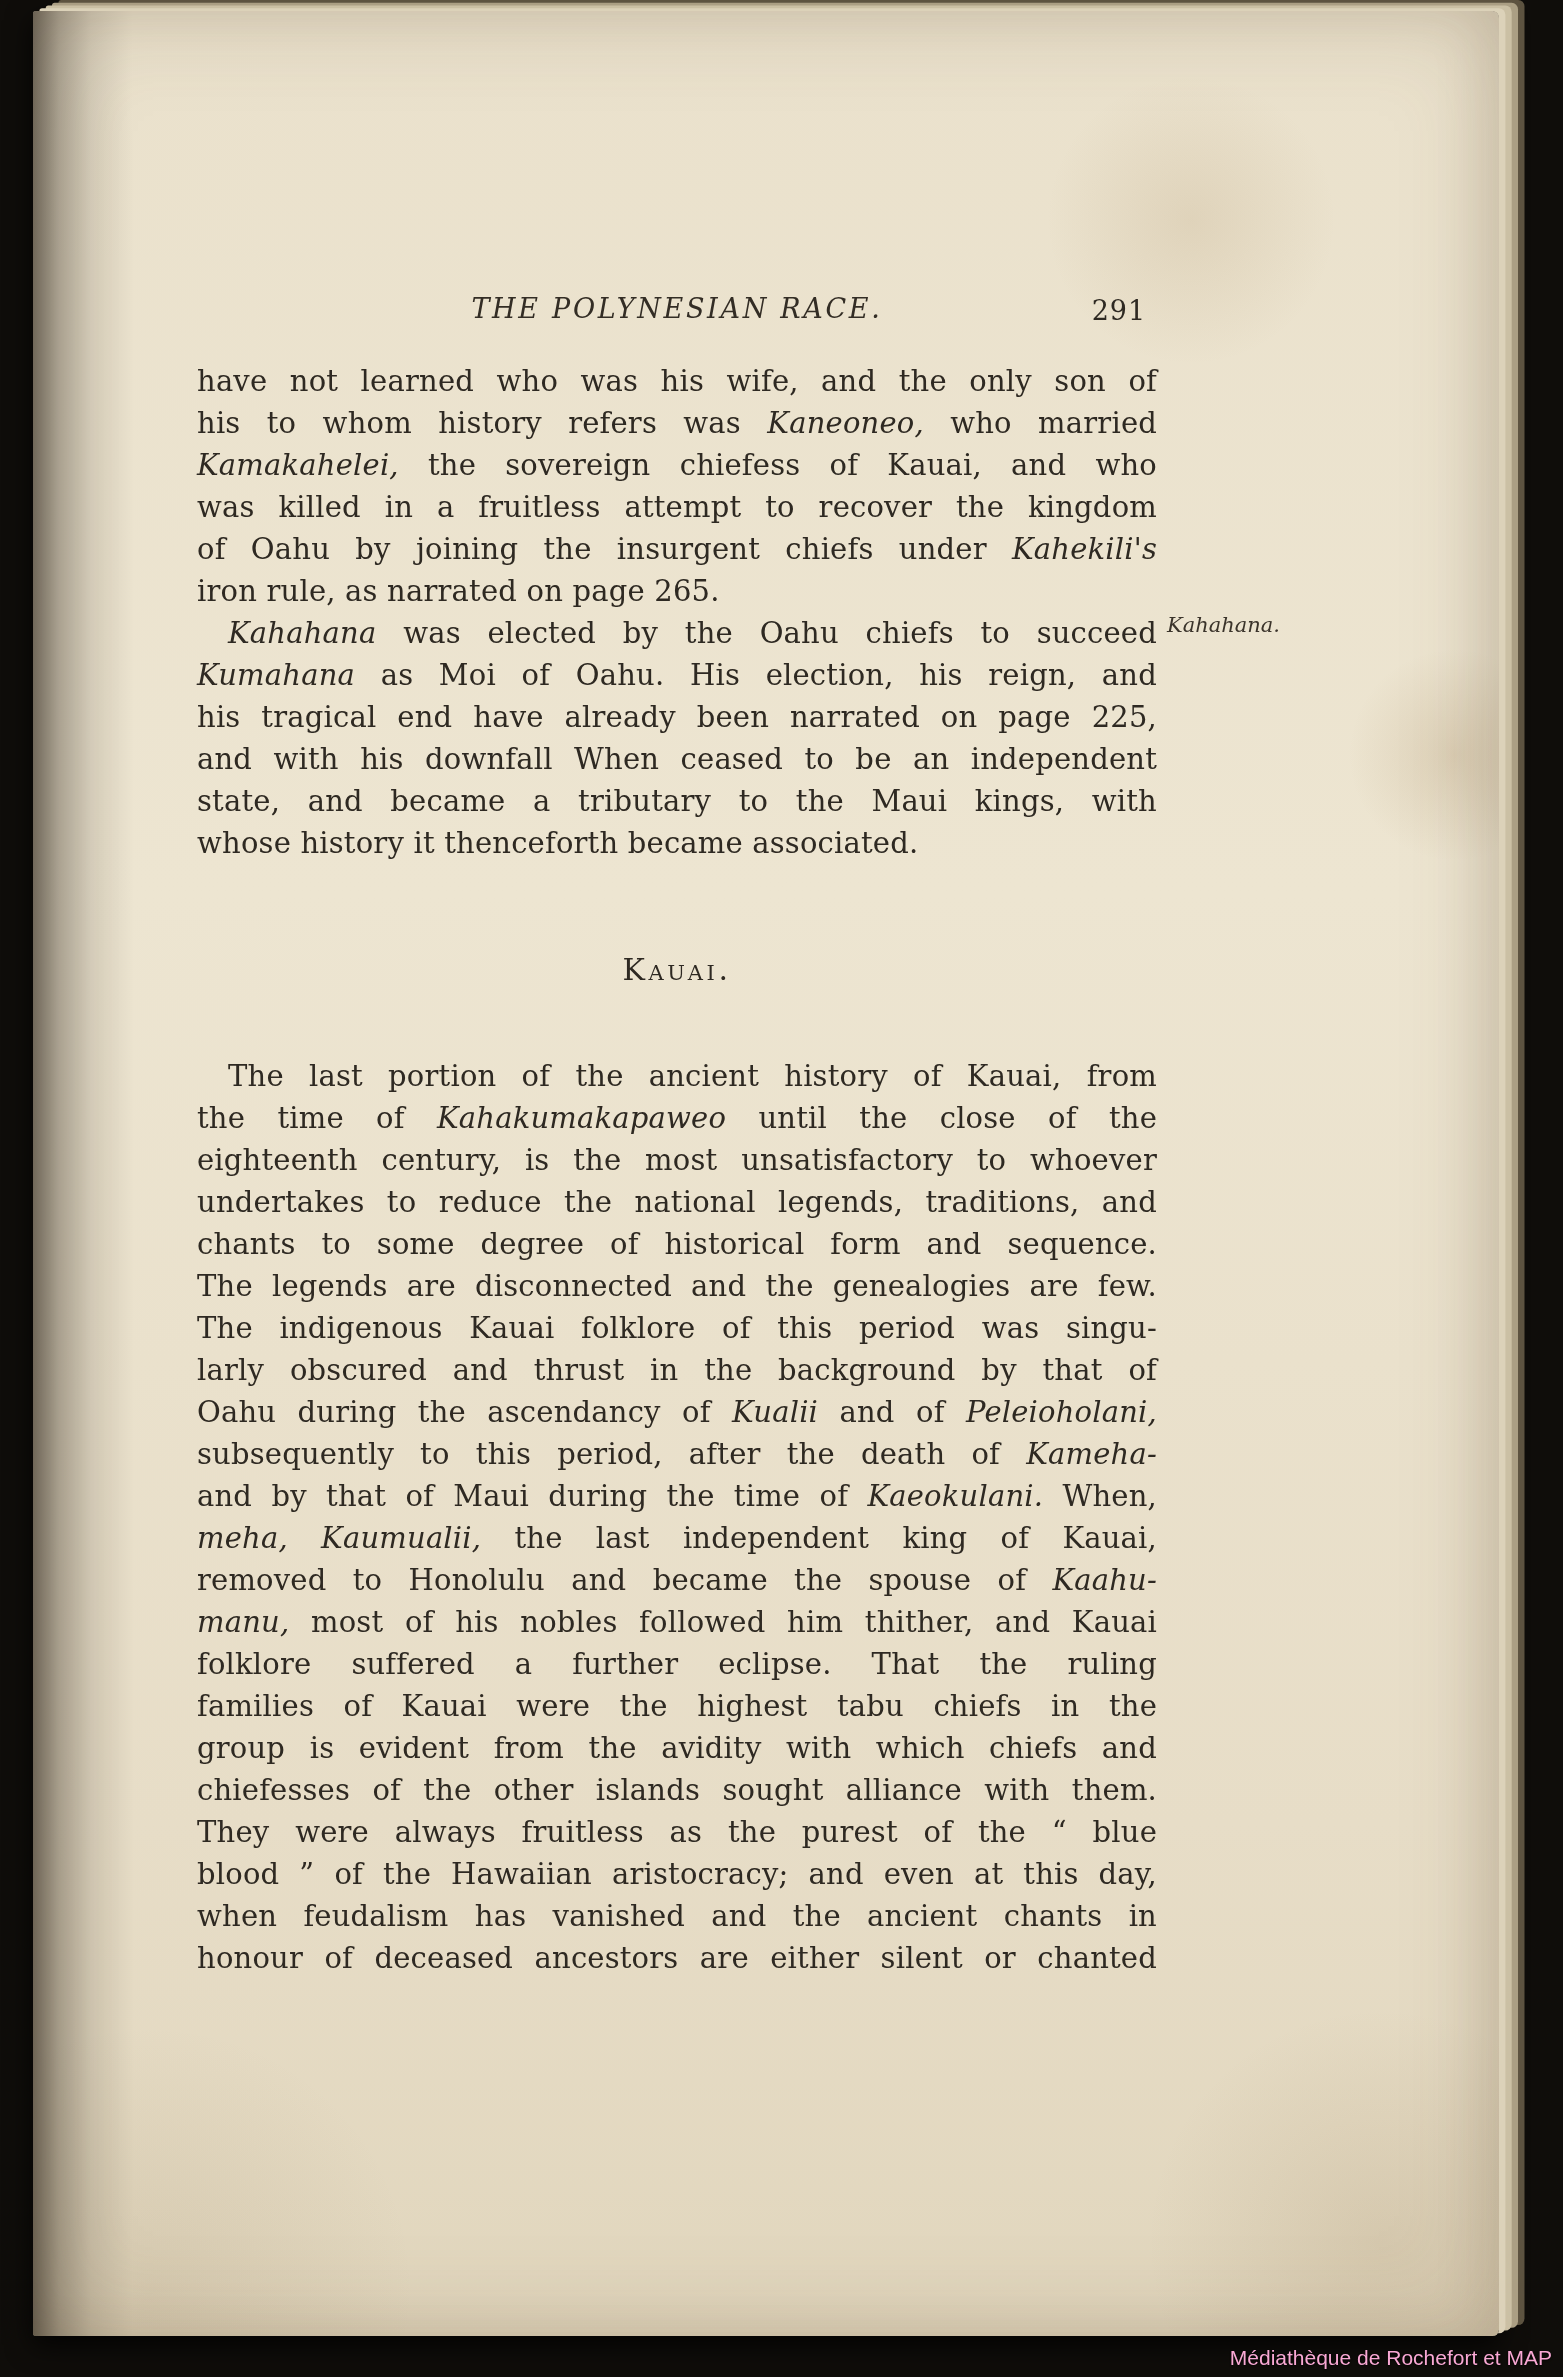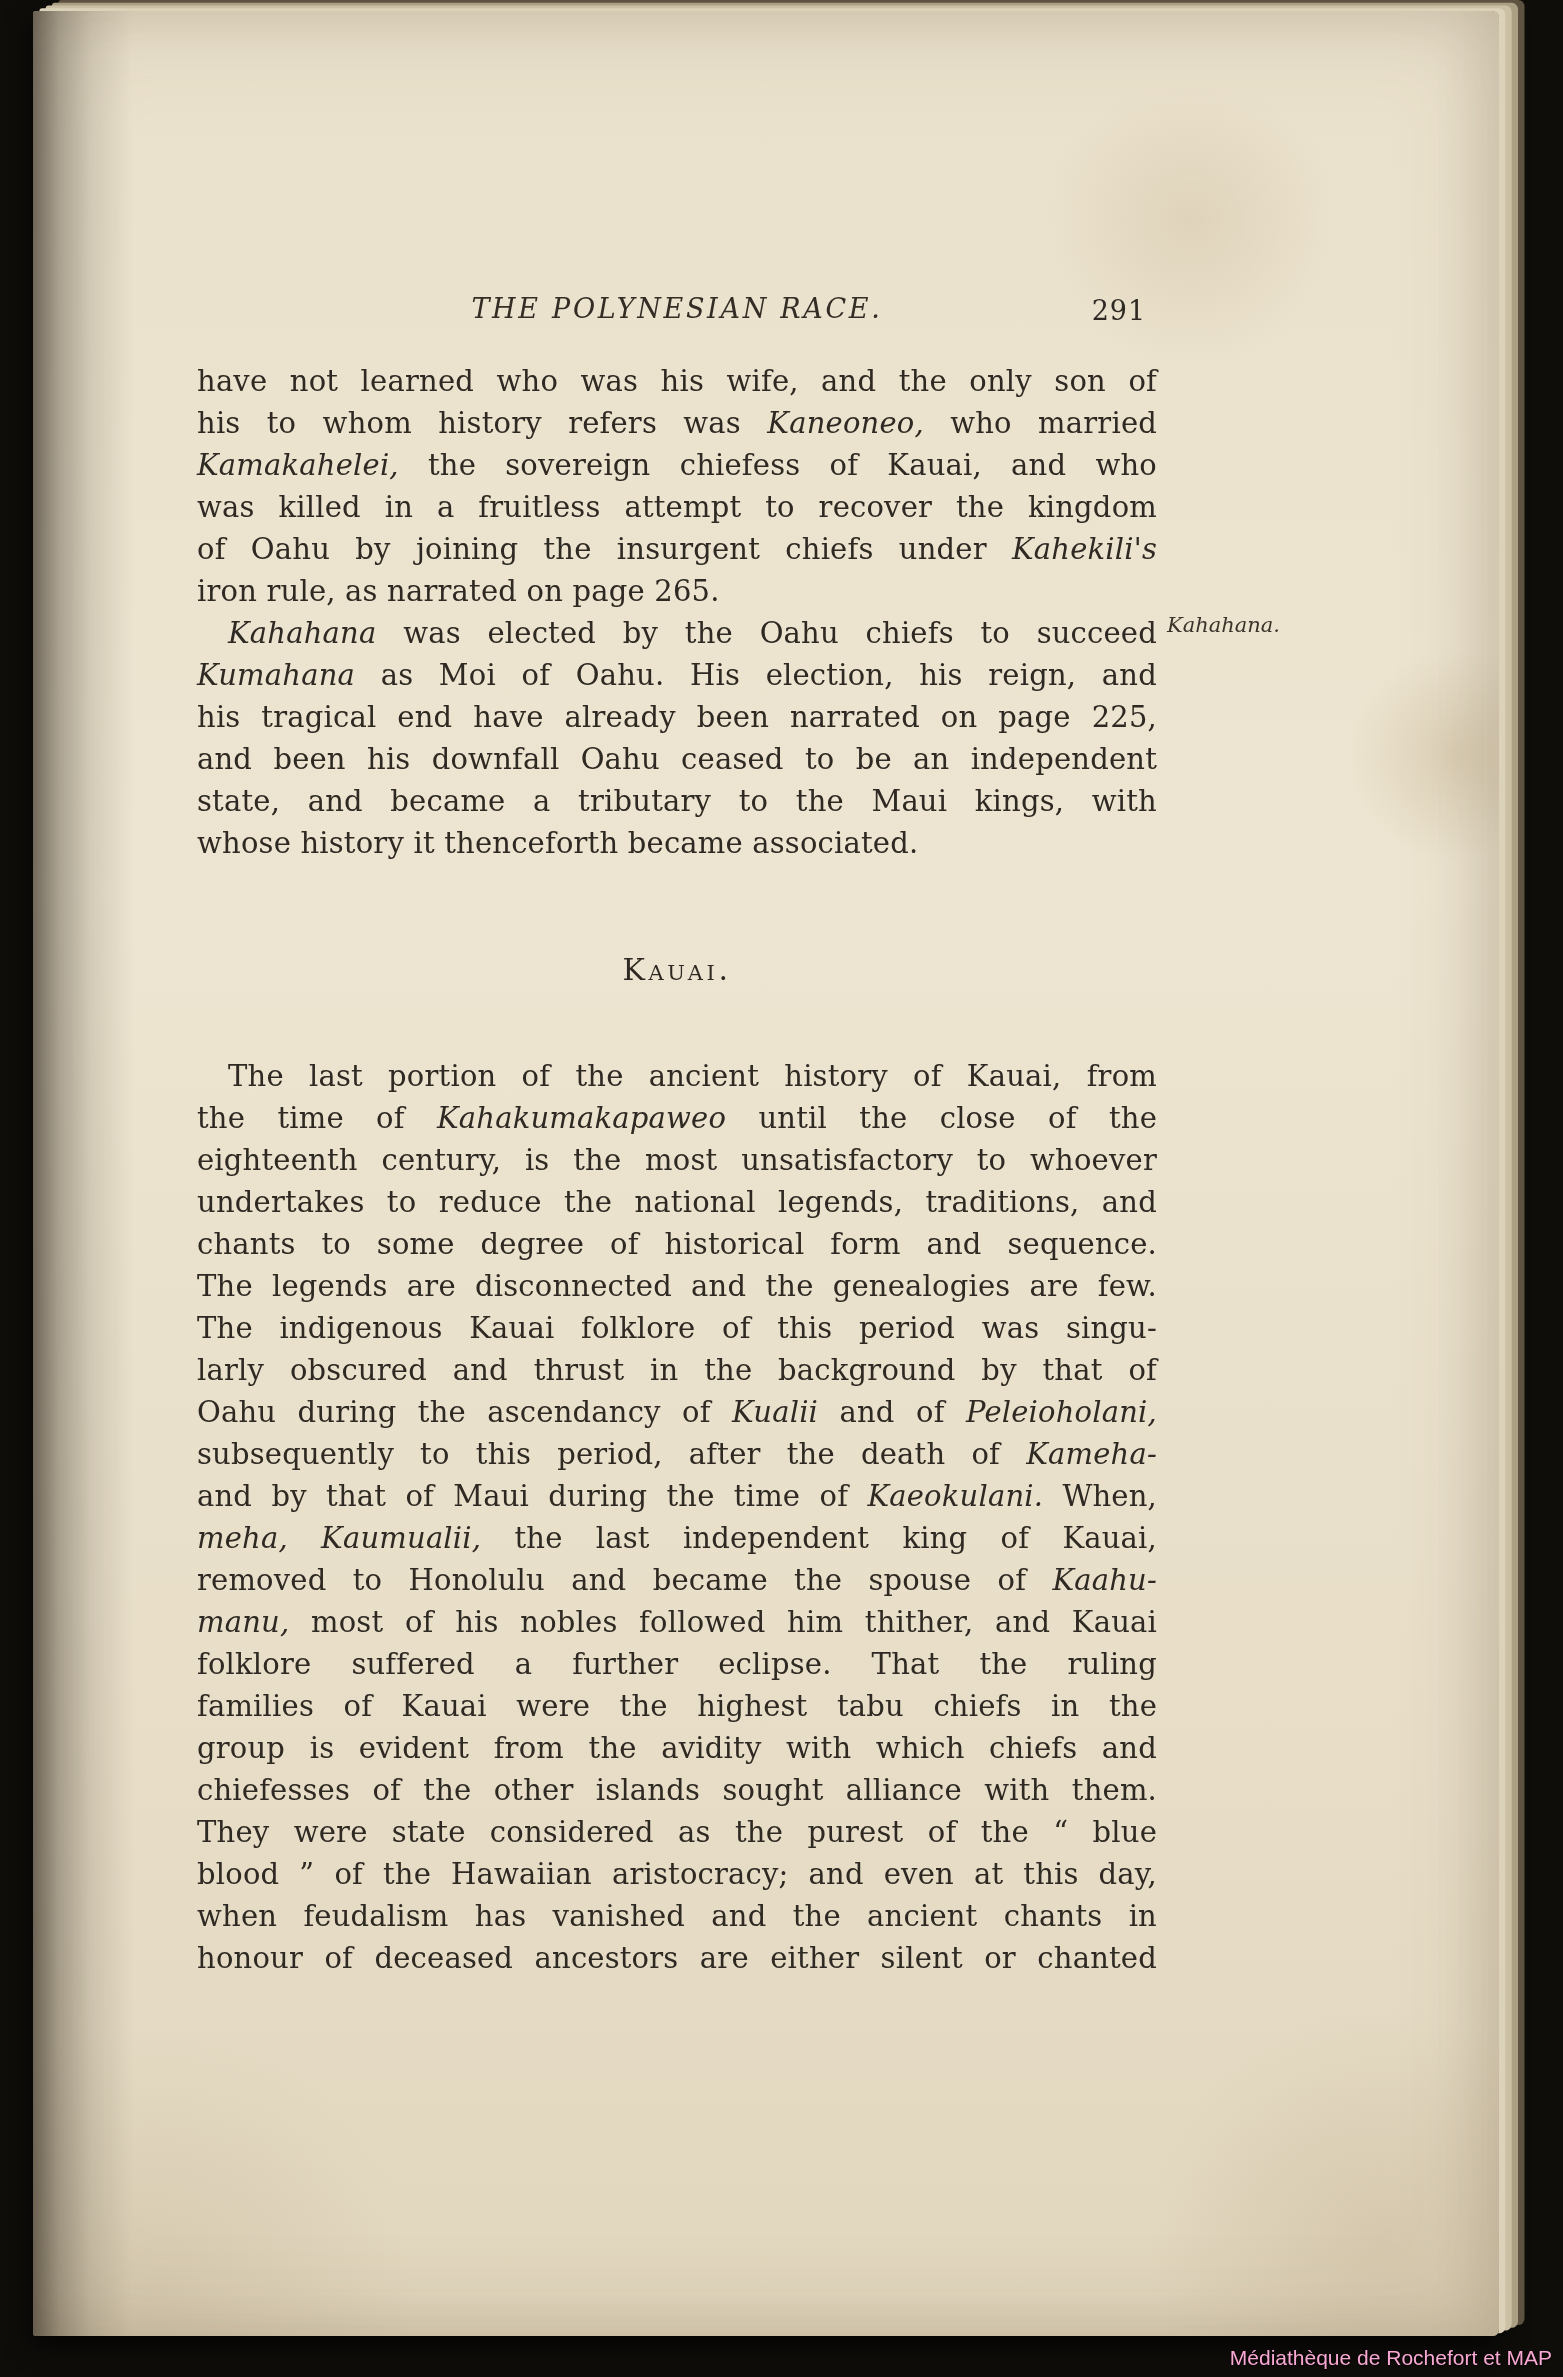--- a/index.html
+++ b/index.html
@@ -136,21 +136,21 @@
               <div class="line"><span>his to whom history refers was </span><span class="it">Kaneoneo,</span><span> who married</span></div>
               <div class="line"><span class="it">Kamakahelei,</span><span> the sovereign chiefess of Kauai, and who</span></div>
               <div class="line"><span>was killed in a fruitless attempt to recover the kingdom</span></div>
               <div class="line"><span>of Oahu by joining the insurgent chiefs under </span><span class="it">Kahekili's</span></div>
               <div class="line last"><span>iron rule, as narrated on page 265.</span></div>
             </div>
             <div class="para">
               <div class="line indent"><span class="it">Kahahana</span><span> was elected by the Oahu chiefs to succeed</span></div>
               <div class="line"><span class="it">Kumahana</span><span> as Moi of Oahu.  His election, his reign, and</span></div>
               <div class="line"><span>his tragical end have already been narrated on page 225,</span></div>
-              <div class="line"><span>and been his downfall Oahu ceased to be an independent</span></div>
+              <div class="line"><span>and with his downfall When ceased to be an independent</span></div>
               <div class="line"><span>state, and became a tributary to the Maui kings, with</span></div>
               <div class="line last"><span>whose history it thenceforth became associated.</span></div>
             </div>
           </div>
         <div class="section-heading">Kauai.</div>
         <div>
             <div class="para">
               <div class="line indent"><span>The last portion of the ancient history of Kauai, from</span></div>
               <div class="line"><span>the time of </span><span class="it">Kahakumakapaweo</span><span> until the close of the</span></div>
               <div class="line"><span>eighteenth century, is the most unsatisfactory to whoever</span></div>
@@ -162,21 +162,21 @@
               <div class="line"><span>Oahu during the ascendancy of </span><span class="it">Kualii</span><span> and of </span><span class="it">Peleioholani,</span></div>
               <div class="line"><span>subsequently to this period, after the death of </span><span class="it">Kameha-</span></div>
               <div class="line"><span>and by that of Maui during the time of </span><span class="it">Kaeokulani.</span><span>  When,</span></div>
               <div class="line"><span class="it">meha, Kaumualii,</span><span> the last independent king of Kauai,</span></div>
               <div class="line"><span>removed to Honolulu and became the spouse of </span><span class="it">Kaahu-</span></div>
               <div class="line"><span class="it">manu,</span><span> most of his nobles followed him thither, and Kauai</span></div>
               <div class="line"><span>folklore suffered a further eclipse.  That the ruling</span></div>
               <div class="line"><span>families of Kauai were the highest tabu chiefs in the</span></div>
               <div class="line"><span>group is evident from the avidity with which chiefs and</span></div>
               <div class="line"><span>chiefesses of the other islands sought alliance with them.</span></div>
-              <div class="line"><span>They were state considered as the purest of the “ blue</span></div>
+              <div class="line"><span>They were always fruitless as the purest of the “ blue</span></div>
               <div class="line"><span>blood ” of the Hawaiian aristocracy; and even at this day,</span></div>
               <div class="line"><span>when feudalism has vanished and the ancient chants in</span></div>
               <div class="line"><span>honour of deceased ancestors are either silent or chanted</span></div>
             </div>
           </div>
       </div>
 
       <div class="margin-note">Kahahana.</div>
     </div>
   </div>

